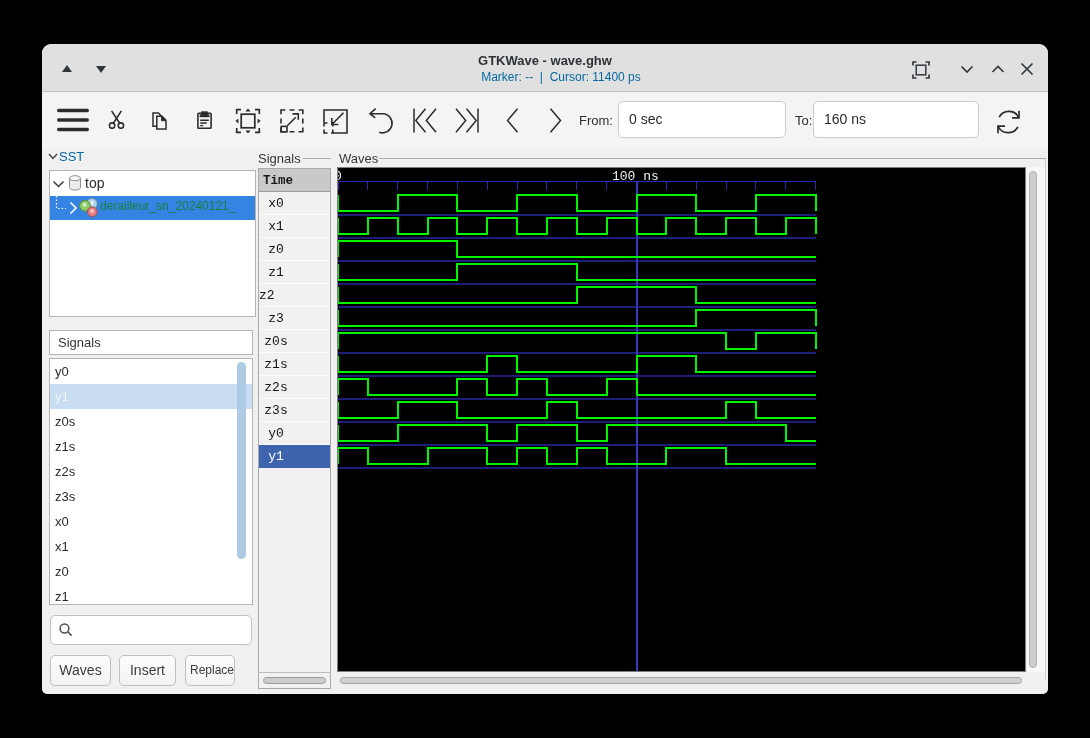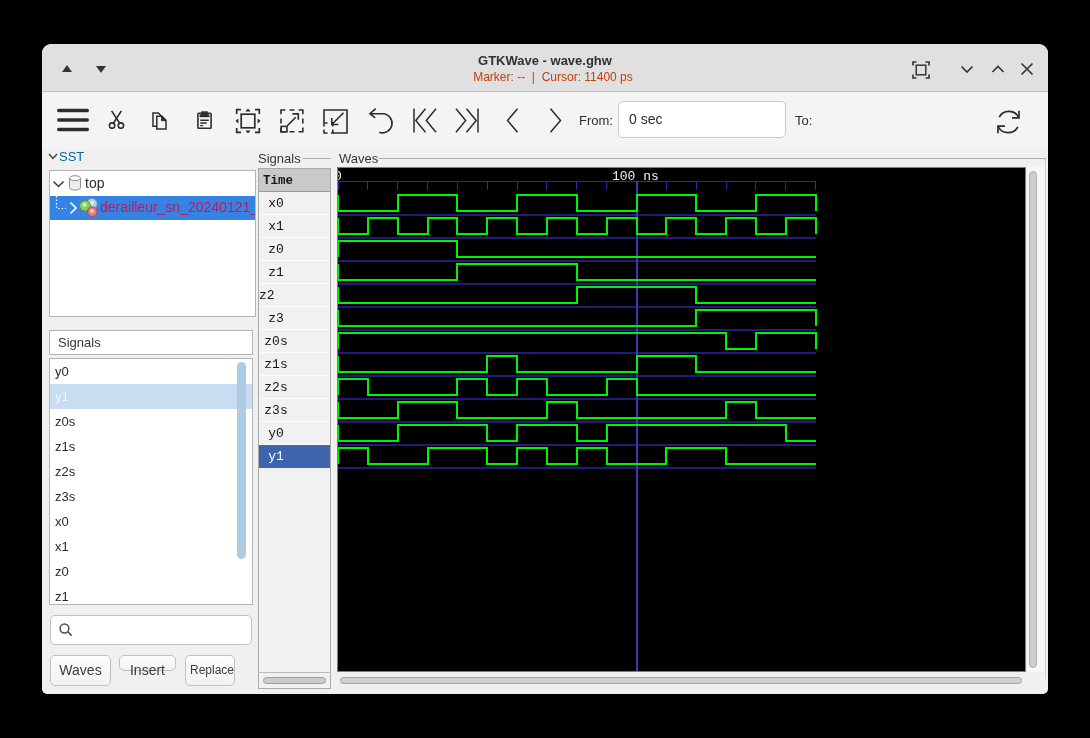--- a/index.html
+++ b/index.html
@@ -5,21 +5,21 @@
 #win{position:absolute;left:42px;top:44px;width:1006px;height:650px;background:#f0f0f0;border-radius:9px 9px 5px 5px;overflow:hidden}
 .box{position:absolute;background:#fff;border:1px solid #b4b4b4}
 svg{display:block}
 .ic{position:absolute}
 </style></head><body>
 <div id="win">
  <div style="position:absolute;left:0;top:0;width:1006px;height:48px;background:#e0e0e0;border-bottom:1px solid #c3c3c3;border-radius:9px 9px 0 0"></div>
  <div style="position:absolute;left:20px;top:21px;width:0;height:0;border-left:5px solid transparent;border-right:5px solid transparent;border-bottom:7px solid #31363b"></div>
  <div style="position:absolute;left:54px;top:22px;width:0;height:0;border-left:5px solid transparent;border-right:5px solid transparent;border-top:7px solid #31363b"></div>
  <div style="position:absolute;left:0;top:9px;width:1006px;text-align:center;font-size:13px;font-weight:bold;color:#2e3236">GTKWave - wave.ghw</div>
- <div style="position:absolute;left:8px;top:26px;width:1006px;text-align:center;font-size:12px;color:#c2410c">Marker: --&nbsp;&nbsp;|&nbsp;&nbsp;Cursor: 11400 ps</div>
+ <div style="position:absolute;left:16px;top:26px;width:1006px;text-align:center;font-size:12px;color:#0369a1">Marker: --&nbsp;&nbsp;|&nbsp;&nbsp;Cursor: 11400 ps</div>
  <svg class="ic" style="left:869px;top:16px" width="20" height="20" viewBox="0 0 20 20" fill="none" stroke="#33383d" stroke-width="1.5">
    <rect x="5.2" y="5.2" width="9.6" height="9.6"></rect>
    <path d="M2 5.5 L2 2 L5.5 2 M14.5 2 L18 2 L18 5.5 M18 14.5 L18 18 L14.5 18 M5.5 18 L2 18 L2 14.5" stroke-width="1.7"></path>
  </svg>
  <svg class="ic" style="left:918px;top:19px" width="14" height="13" viewBox="0 0 14 13" fill="none" stroke="#33383d" stroke-width="1.7">
       <path d="M1.5 3.5 L7 9 L12.5 3.5"></path>
     </svg>
  <svg class="ic" style="left:949px;top:19px" width="14" height="13" viewBox="0 0 14 13" fill="none" stroke="#33383d" stroke-width="1.7">
       <path d="M1.5 9 L7 3.5 L12.5 9"></path>
     </svg>
@@ -76,20 +76,21 @@
  </svg>
  <svg class="ic" style="left:464px;top:64px" width="13" height="25" viewBox="0 0 13 25" fill="none" stroke="#2c2c2c" stroke-width="1.5">
       <path d="M11.5 0.7 L1.5 12.5 L11.5 24.3"></path>
     </svg>
  <svg class="ic" style="left:507px;top:64px" width="13" height="25" viewBox="0 0 13 25" fill="none" stroke="#2c2c2c" stroke-width="1.5">
       <path d="M1.5 0.7 L11.5 12.5 L1.5 24.3"></path>
     </svg>
  <div style="position:absolute;left:537px;top:69px;font-size:13px;color:#2f2f2f">From:</div>
  <div style="position:absolute;left:576px;top:57px;width:168px;height:37px;background:#fff;border:1px solid #ccc;border-radius:5px;font-size:14px;color:#2c2c2c;line-height:35px;padding-left:10px">0 sec</div>
  <div style="position:absolute;left:753px;top:69px;font-size:13px;color:#2f2f2f">To:</div>
+ <div style="position:absolute;left:771px;top:57px;width:166px;height:37px;background:#fff;border:1px solid #ccc;border-radius:5px;font-size:14px;color:#2c2c2c;line-height:35px;padding-left:10px">160 ns</div>
  <svg class="ic" style="left:949px;top:61px" width="35" height="34" viewBox="0 0 35 34" fill="none" stroke="#2c2c2c" stroke-width="1.7">
   <path d="M27.8 12.5 A11 11 0 0 0 8.2 12.2"></path>
   <path d="M7.2 21.5 A11 11 0 0 0 26.8 21.8"></path>
   <path d="M28 5.8 L28 12.8 L21 12.8"></path>
   <path d="M7 28.2 L7 21.2 L14 21.2"></path>
  </svg>
  <div style="position:absolute;left:17px;top:105px;font-size:13px;color:#0369a1">SST</div>
  <svg class="ic" style="left:6px;top:108px" width="10" height="9" viewBox="0 0 10 9" fill="none" stroke="#444" stroke-width="1.4">
       <path d="M1 2 L5 6.5 L9 2"></path>
     </svg>
@@ -110,42 +111,42 @@
       <path d="M1.5 1.5 L7 7 L1.5 12.5" fill="none" stroke="#fff" stroke-width="1.6"></path>
     </svg>
  <svg class="ic" style="left:37px;top:153px" width="20" height="21" viewBox="0 0 20 21">
    <circle cx="12.8" cy="6.8" r="5.6" fill="#a9cce4" stroke="#5b88a8" stroke-width="1"></circle>
    <circle cx="13" cy="6" r="2.4" fill="#d7e9f5" stroke="none"></circle>
    <circle cx="6" cy="8.8" r="5.4" fill="#8cca64" stroke="#55913a" stroke-width="1"></circle>
    <circle cx="5.6" cy="7.8" r="2.1" fill="#d4ecc3" stroke="none"></circle>
    <circle cx="13.3" cy="14.8" r="4.8" fill="#e37f7f" stroke="#b04848" stroke-width="1"></circle>
    <circle cx="13" cy="13.9" r="1.9" fill="#f3c6c6" stroke="none"></circle>
  </svg>
- <div style="position:absolute;left:58px;top:155px;font-size:14px;color:#be185d;width:155px;overflow:hidden;white-space:nowrap">derailleur_sn_20240121_</div>
+ <div style="position:absolute;left:58px;top:155px;font-size:12px;color:#15803d;width:155px;overflow:hidden;white-space:nowrap">derailleur_sn_20240121_</div>
  <div class="box" style="left:7px;top:286px;width:204px;height:25px"></div>
  <div style="position:absolute;left:16px;top:291px;font-size:13px;color:#363636">Signals</div>
  <div class="box" style="left:7px;top:314px;width:204px;height:247px;overflow:hidden"></div>
  <div style="position:absolute;left:8px;top:315px;width:202px;height:25px;color:#2a2a2a;font-size:13px;line-height:25px;padding-left:5px;box-sizing:border-box">y0</div>
     <div style="position:absolute;left:8px;top:340px;width:202px;height:25px;background:#c8ddf1;color:#eef4fa;font-size:13px;line-height:25px;padding-left:5px;box-sizing:border-box">y1</div>
     <div style="position:absolute;left:8px;top:365px;width:202px;height:25px;color:#2a2a2a;font-size:13px;line-height:25px;padding-left:5px;box-sizing:border-box">z0s</div>
     <div style="position:absolute;left:8px;top:390px;width:202px;height:25px;color:#2a2a2a;font-size:13px;line-height:25px;padding-left:5px;box-sizing:border-box">z1s</div>
     <div style="position:absolute;left:8px;top:415px;width:202px;height:25px;color:#2a2a2a;font-size:13px;line-height:25px;padding-left:5px;box-sizing:border-box">z2s</div>
     <div style="position:absolute;left:8px;top:440px;width:202px;height:25px;color:#2a2a2a;font-size:13px;line-height:25px;padding-left:5px;box-sizing:border-box">z3s</div>
     <div style="position:absolute;left:8px;top:465px;width:202px;height:25px;color:#2a2a2a;font-size:13px;line-height:25px;padding-left:5px;box-sizing:border-box">x0</div>
     <div style="position:absolute;left:8px;top:490px;width:202px;height:25px;color:#2a2a2a;font-size:13px;line-height:25px;padding-left:5px;box-sizing:border-box">x1</div>
     <div style="position:absolute;left:8px;top:515px;width:202px;height:25px;color:#2a2a2a;font-size:13px;line-height:25px;padding-left:5px;box-sizing:border-box">z0</div>
     <div style="position:absolute;left:8px;top:540px;width:202px;height:25px;color:#2a2a2a;font-size:13px;line-height:25px;padding-left:5px;box-sizing:border-box">z1</div>
  <div style="position:absolute;left:195px;top:318px;width:9px;height:197px;background:#aecbe3;border-radius:5px"></div>
  <div class="box" style="left:8px;top:571px;width:202px;height:30px;border-radius:5px;border-color:#c0c0c0"></div>
  <svg class="ic" style="left:16px;top:578px" width="16" height="16" viewBox="0 0 16 16" fill="none" stroke="#4d4d4d" stroke-width="1.5">
       <circle cx="6.5" cy="6.5" r="4.4"></circle>
       <path d="M9.8 9.8 L13.6 13.6"></path>
     </svg>
  <div style="position:absolute;left:8px;top:611px;width:61px;height:31px;background:linear-gradient(#fdfdfd,#f2f2f2);border:1px solid #c0c0c0;border-radius:5px;font-size:14px;color:#3c3c3c;text-align:center;line-height:29px">Waves</div>
- <div style="position:absolute;left:77px;top:611px;width:57px;height:16px;background:linear-gradient(#fdfdfd,#f2f2f2);border:1px solid #c0c0c0;border-radius:5px;font-size:14px;color:#3c3c3c;text-align:center;line-height:29px">Insert</div>
+ <div style="position:absolute;left:77px;top:611px;width:57px;height:31px;background:linear-gradient(#fdfdfd,#f2f2f2);border:1px solid #c0c0c0;border-radius:5px;font-size:14px;color:#3c3c3c;text-align:center;line-height:29px">Insert</div>
  <div style="position:absolute;left:143px;top:611px;width:50px;height:31px;background:linear-gradient(#fdfdfd,#f2f2f2);border:1px solid #c0c0c0;border-radius:5px;font-size:12px;color:#3c3c3c;text-align:right;line-height:29px">Replace</div>
  <div style="position:absolute;left:216px;top:107px;font-size:13px;color:#363636">Signals</div>
  <div style="position:absolute;left:261px;top:114px;width:28px;height:1px;background:#adadad"></div>
  <div style="position:absolute;left:216px;top:124px;width:73px;height:521px;background:#f1f1f1;border:1px solid #aaa"></div>
  <div style="position:absolute;left:216px;top:628px;width:73px;height:1px;background:#bbb"></div>
  <div style="position:absolute;left:217px;top:125px;width:71px;height:23px;background:#c9c9c9;border-bottom:1px solid #9b9b9b;font-family:'Liberation Mono',monospace;font-weight:bold;font-size:12.5px;color:#1a1a1a;line-height:25px;padding-left:4px">Time</div>
  <div style="position:absolute;left:217px;top:148px;width:71px;height:23px;color:#141414;font-family:'Liberation Mono',monospace;font-size:13px;line-height:23px;border-bottom:1px solid #fdfdfd"><span style="display:inline-block;width:34px;text-align:center">x0</span></div>
     <div style="position:absolute;left:217px;top:171px;width:71px;height:23px;color:#141414;font-family:'Liberation Mono',monospace;font-size:13px;line-height:23px;border-bottom:1px solid #fdfdfd"><span style="display:inline-block;width:34px;text-align:center">x1</span></div>
     <div style="position:absolute;left:217px;top:194px;width:71px;height:23px;color:#141414;font-family:'Liberation Mono',monospace;font-size:13px;line-height:23px;border-bottom:1px solid #fdfdfd"><span style="display:inline-block;width:34px;text-align:center">z0</span></div>
     <div style="position:absolute;left:217px;top:217px;width:71px;height:23px;color:#141414;font-family:'Liberation Mono',monospace;font-size:13px;line-height:23px;border-bottom:1px solid #fdfdfd"><span style="display:inline-block;width:34px;text-align:center">z1</span></div>

